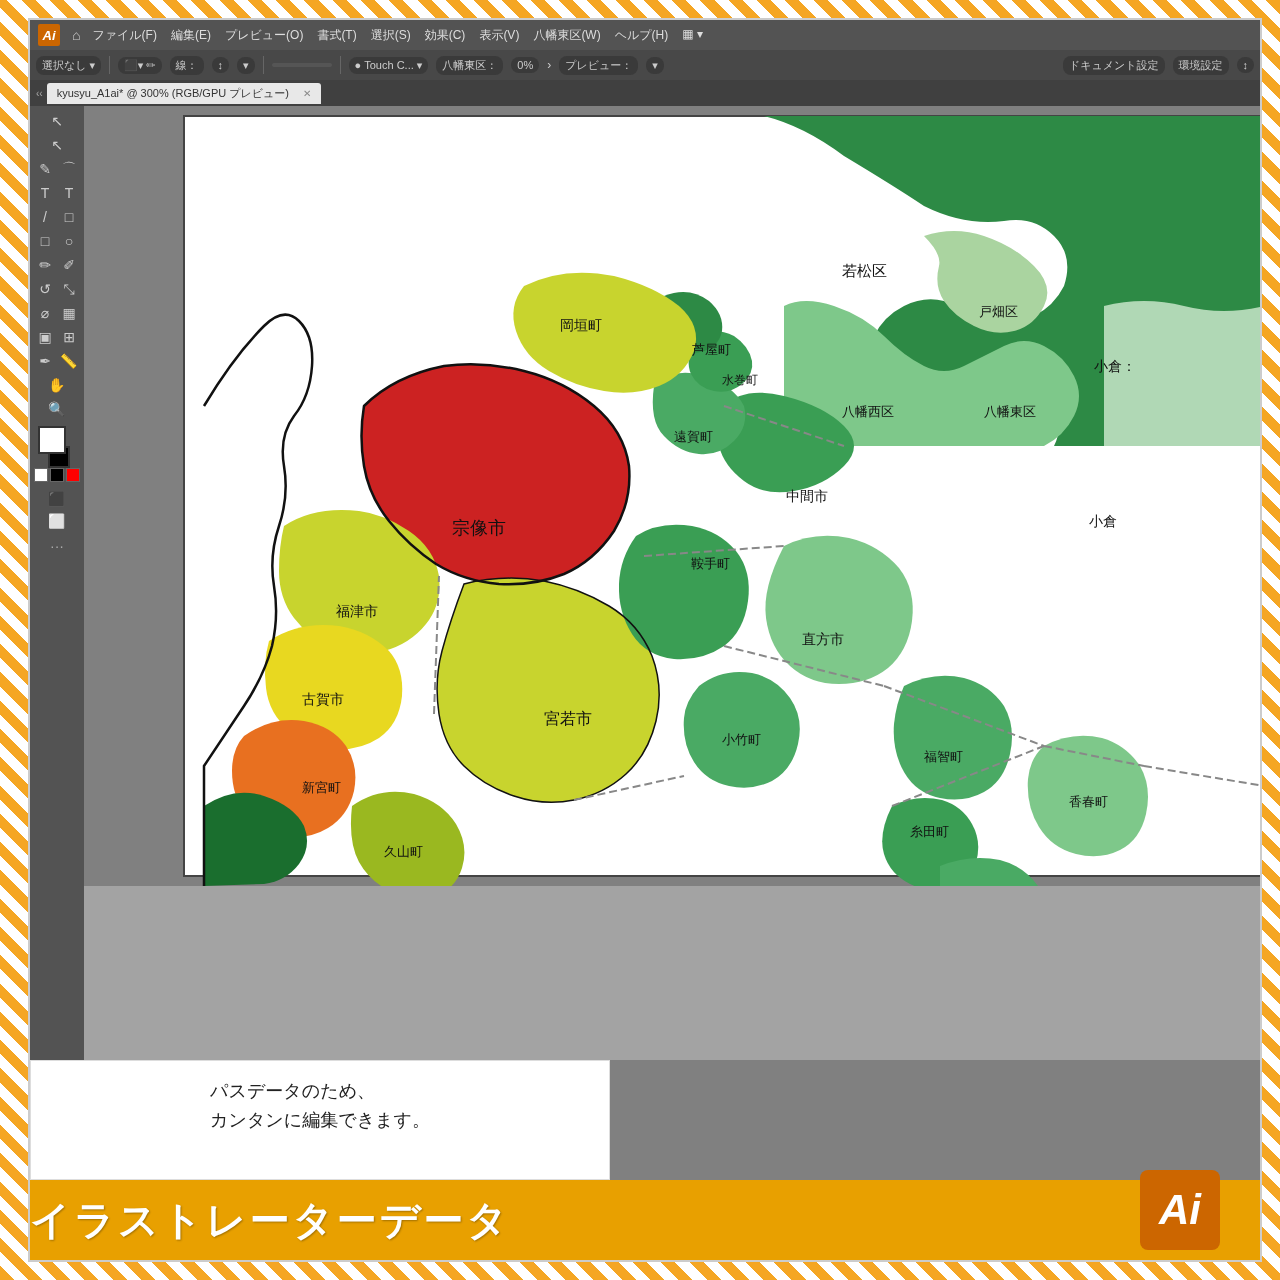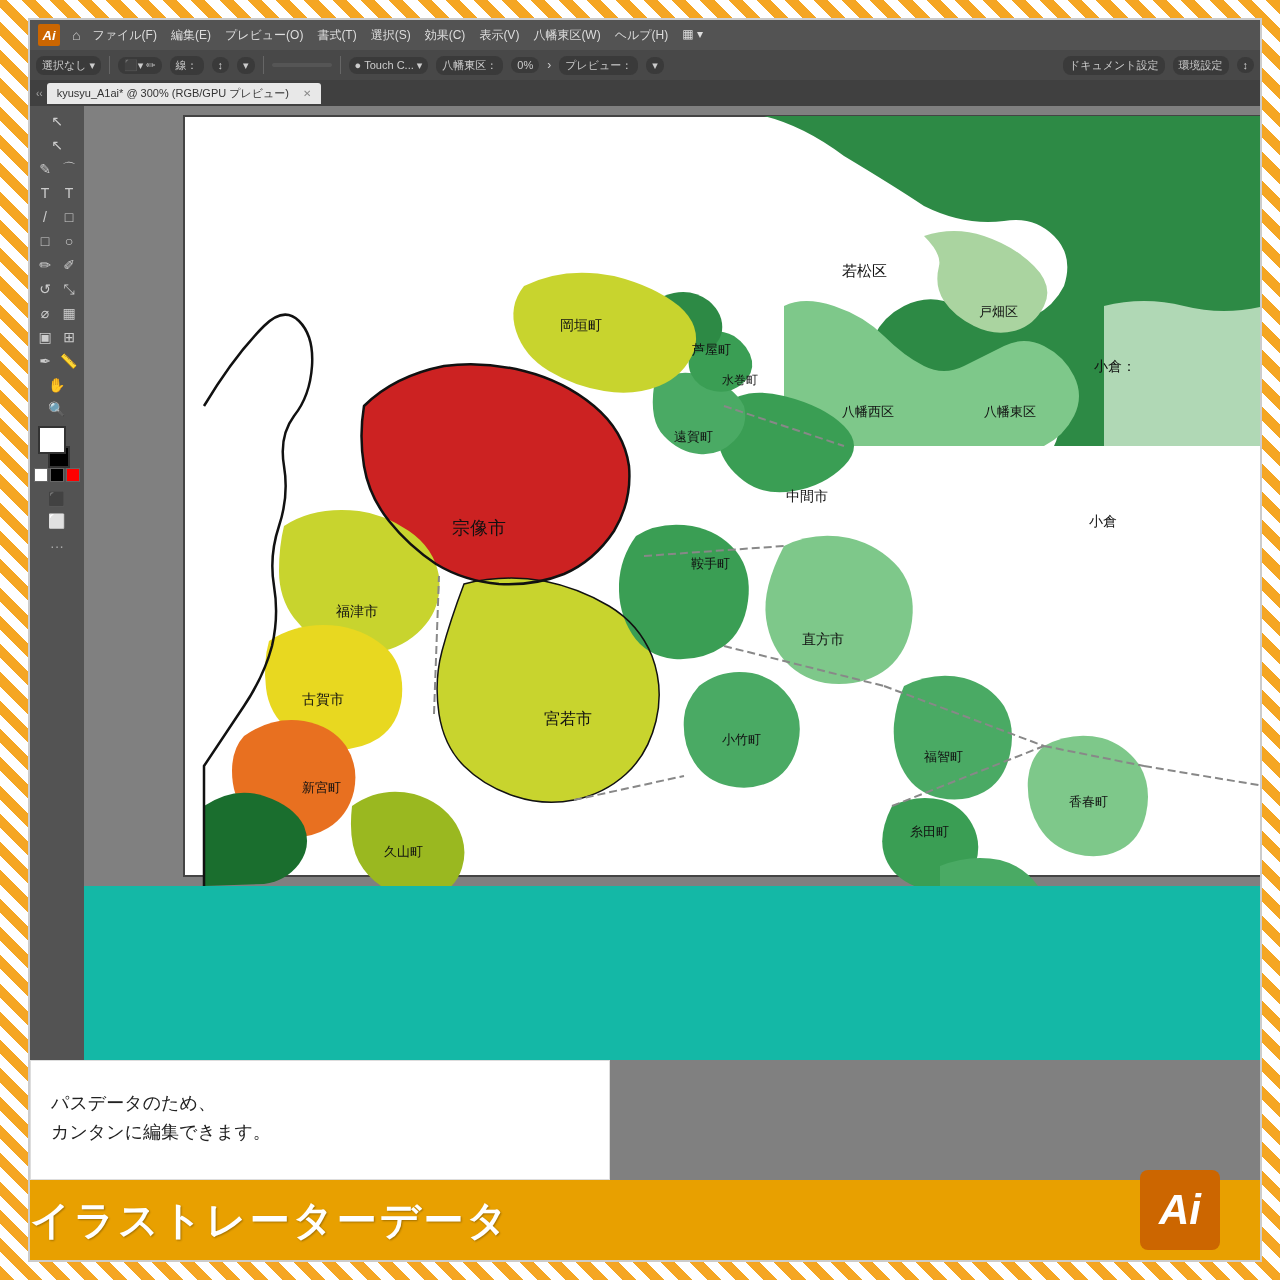--- a/index.html
+++ b/index.html
@@ -232,40 +232,40 @@
     .canvas-area {
       flex: 1;
       background: #808080;
       overflow: hidden;
       position: relative;
     }
 
     .canvas-bg {
       width: 100%;
       height: 100%;
-      background: #14b8a6;
+      background: #a3a3a3;
       position: relative;
       display: flex;
       align-items: center;
       justify-content: center;
     }
 
     
     .bottom-section {
       flex-shrink: 0;
     }
 
     .info-box {
       background: #fff;
       border: 1px solid #ddd;
       margin: 0;
       padding: 16px 20px;
       min-height: 120px;
       display: flex;
-      flex-direction: column;
+      flex-direction: row;
       justify-content: center;
     }
 
     .info-text-main {
       font-size: 18px;
       color: #222;
       line-height: 1.6;
       margin-bottom: 4px;
     }
 

